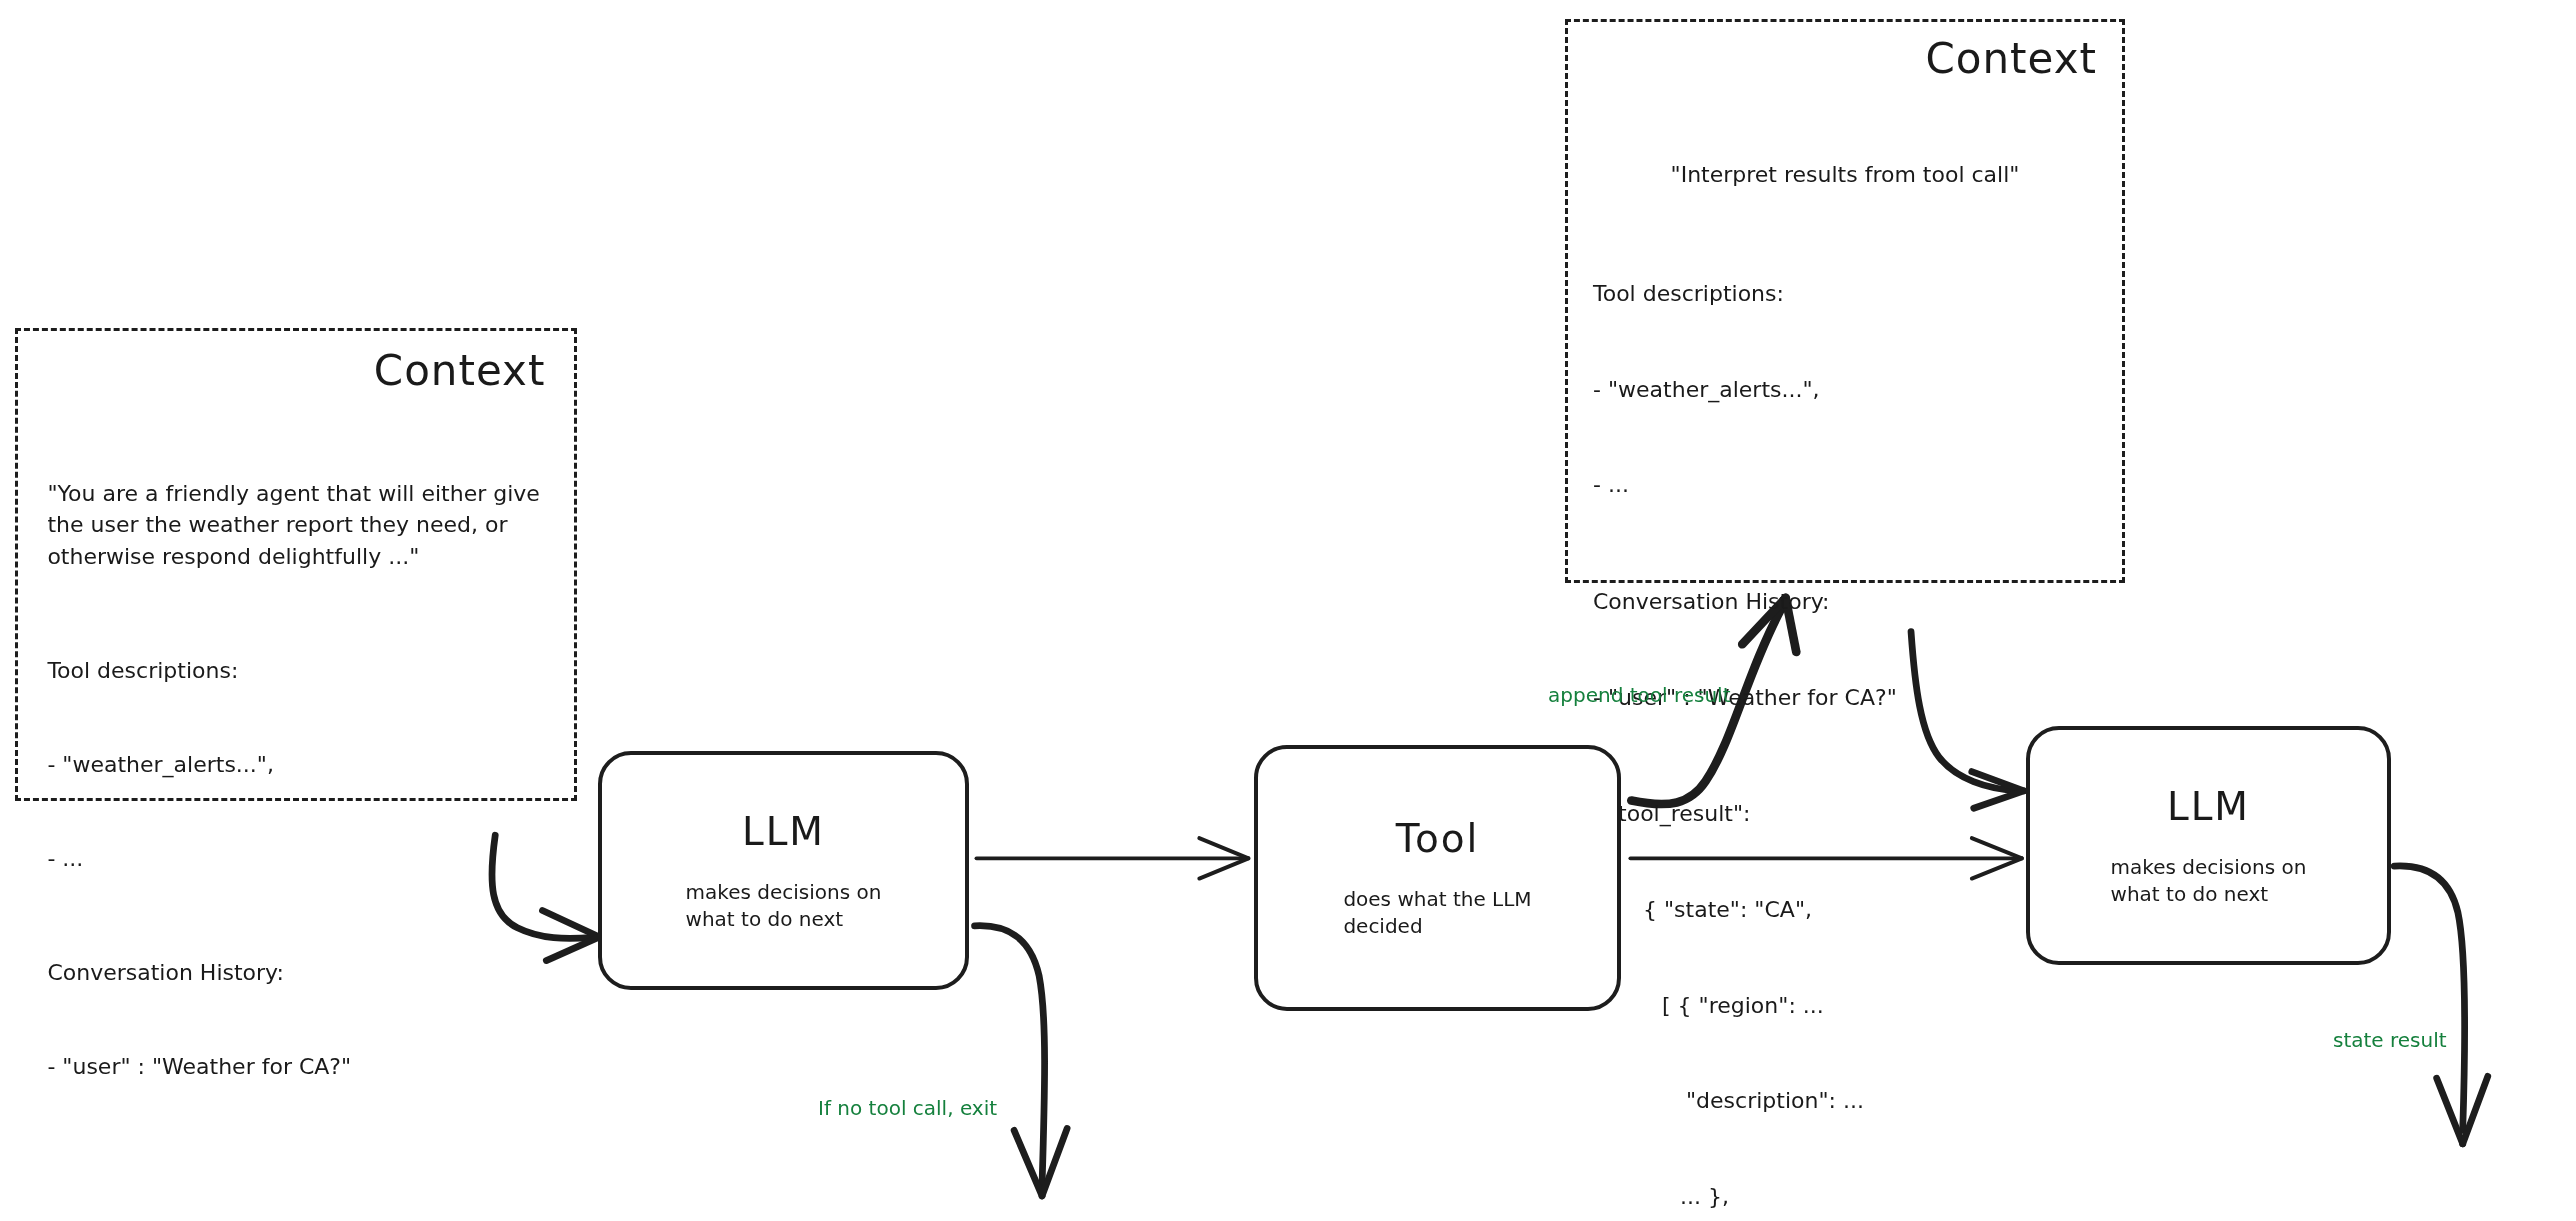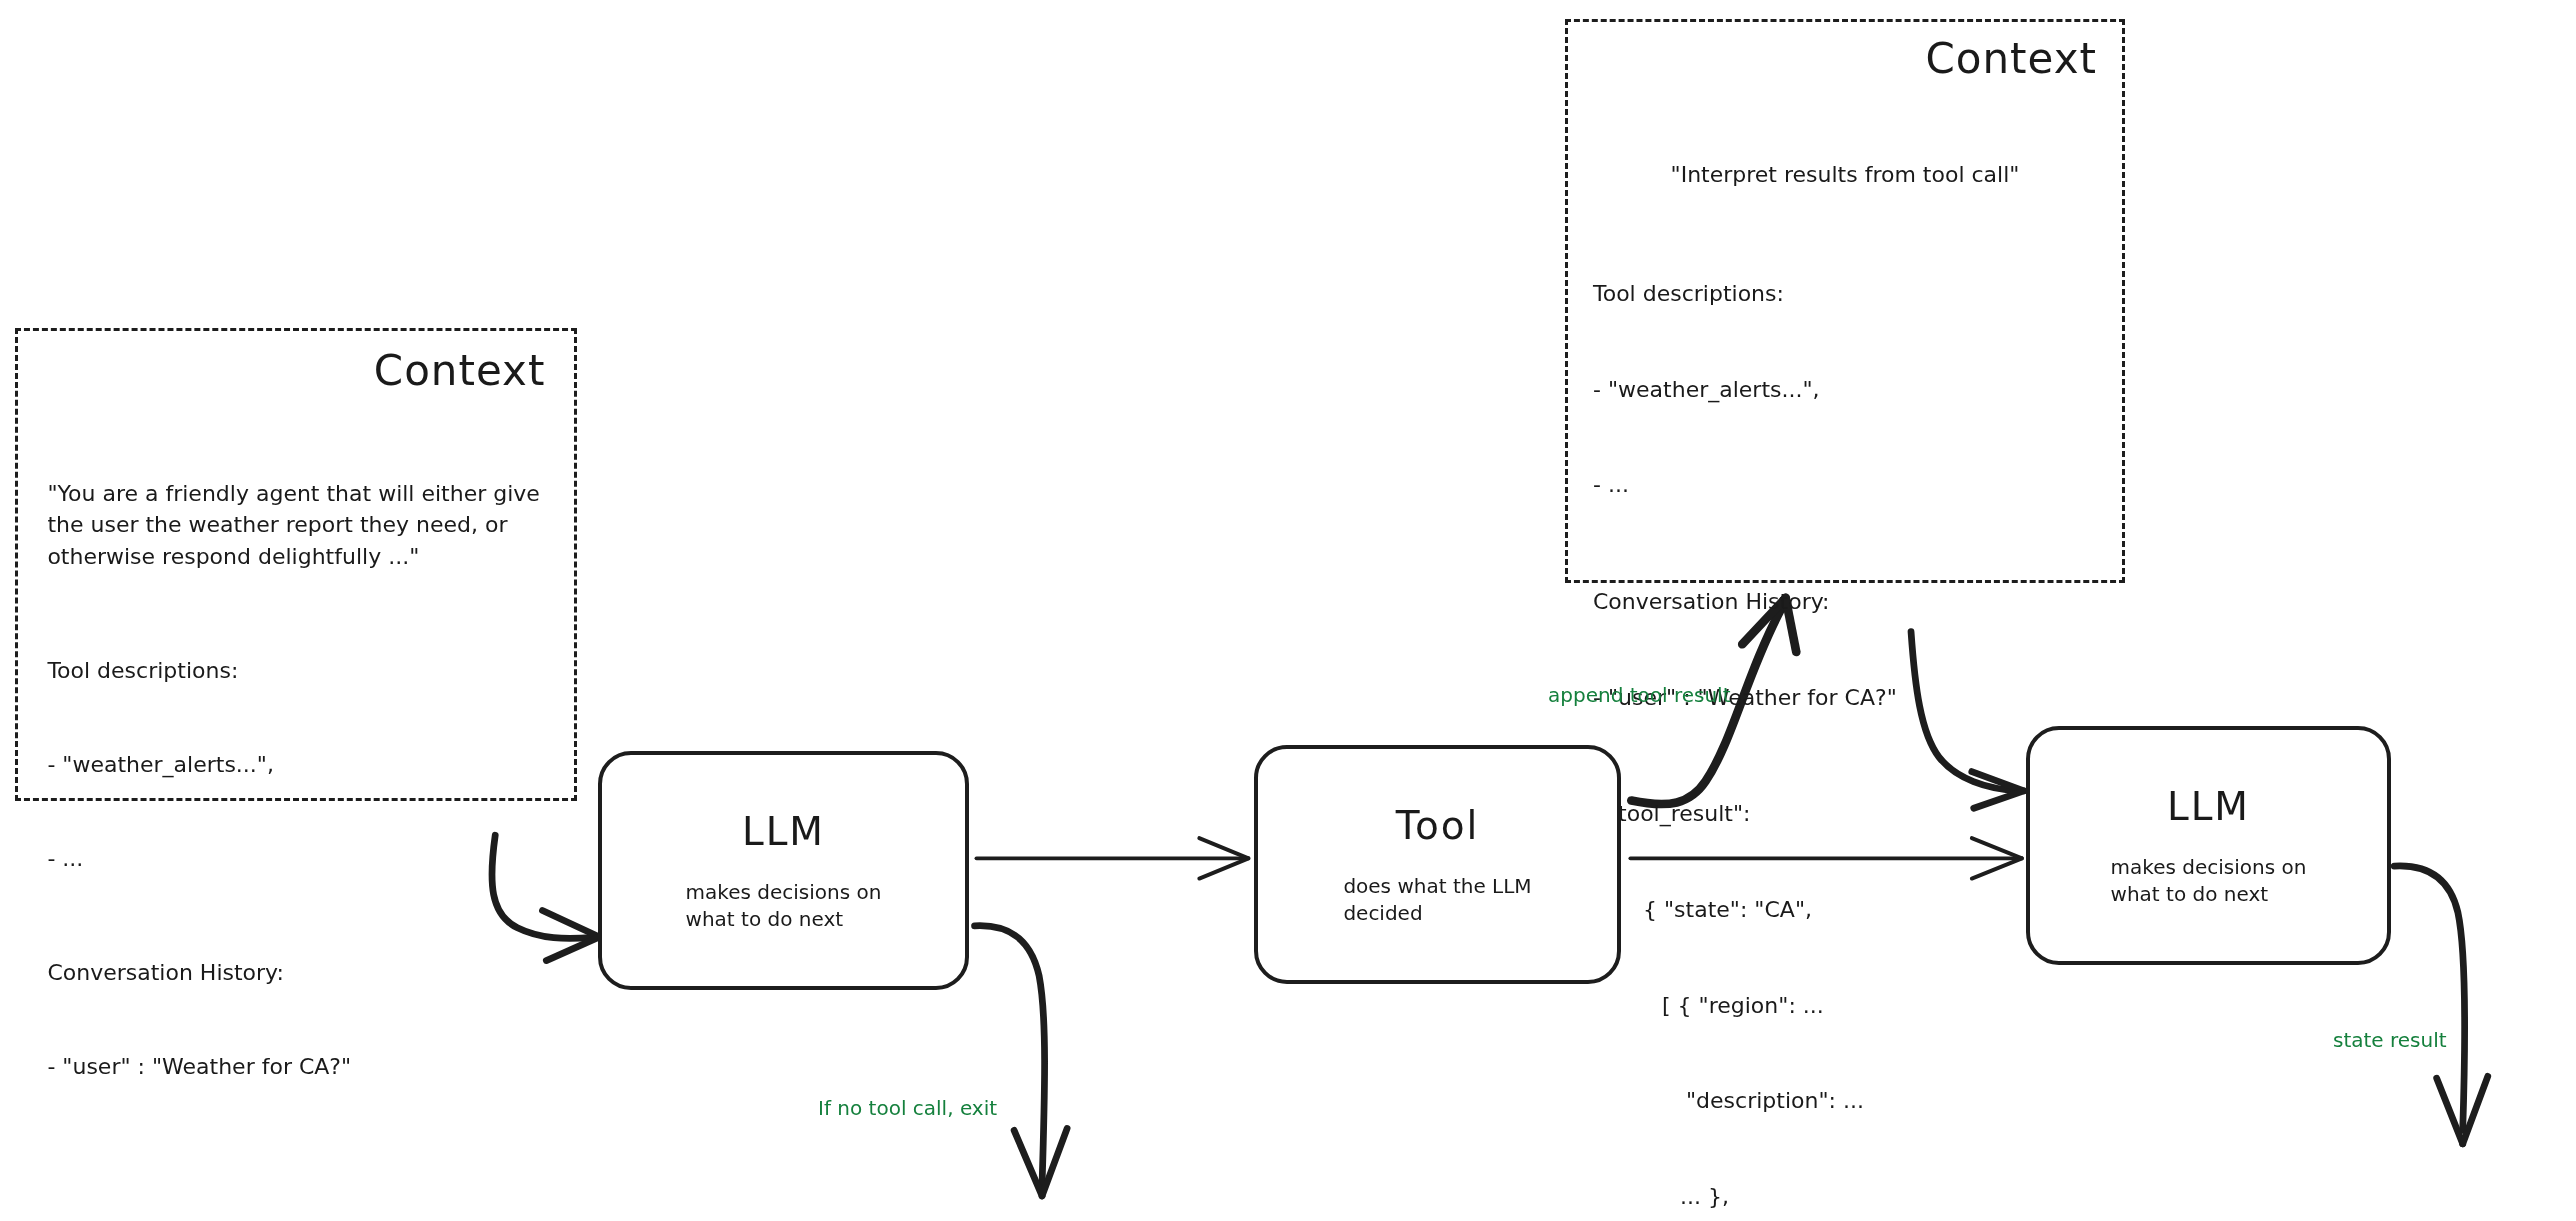--- a/index.html
+++ b/index.html
@@ -100,21 +100,21 @@
     letter-spacing: 1.9px;
     margin-bottom: 25px;
   }
   .node-sub {
     font-size: 20px;
     line-height: 1.35;
     text-align: left;
     white-space: pre-line;
   }
   #node-llm-1 { left: 598px; top: 751px; width: 371px; height: 239px; }
-  #node-tool  { left: 1254px; top: 745px; width: 367px; height: 239px; }
+  #node-tool  { left: 1254px; top: 745px; width: 367px; height: 266px; }
   #node-llm-2 { left: 2026px; top: 726px; width: 365px; height: 239px; }
 
   
   .edge-label {
     position: absolute;
     font-family: "DejaVu Sans", sans-serif;
     font-size: 20px;
     color: #15803d;
     white-space: nowrap;
   }

